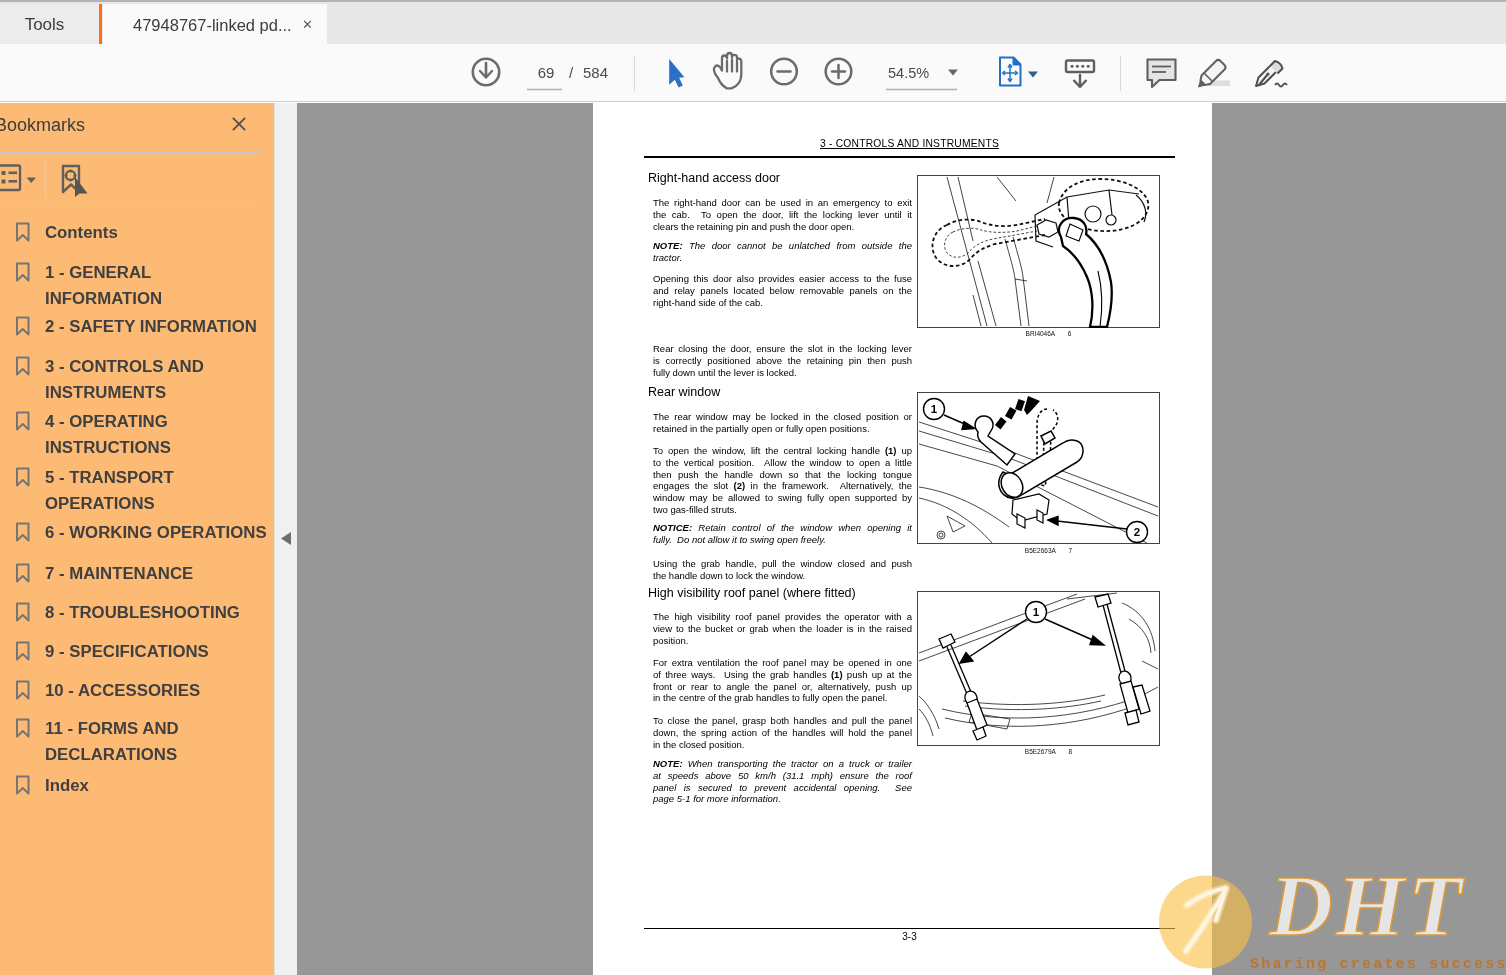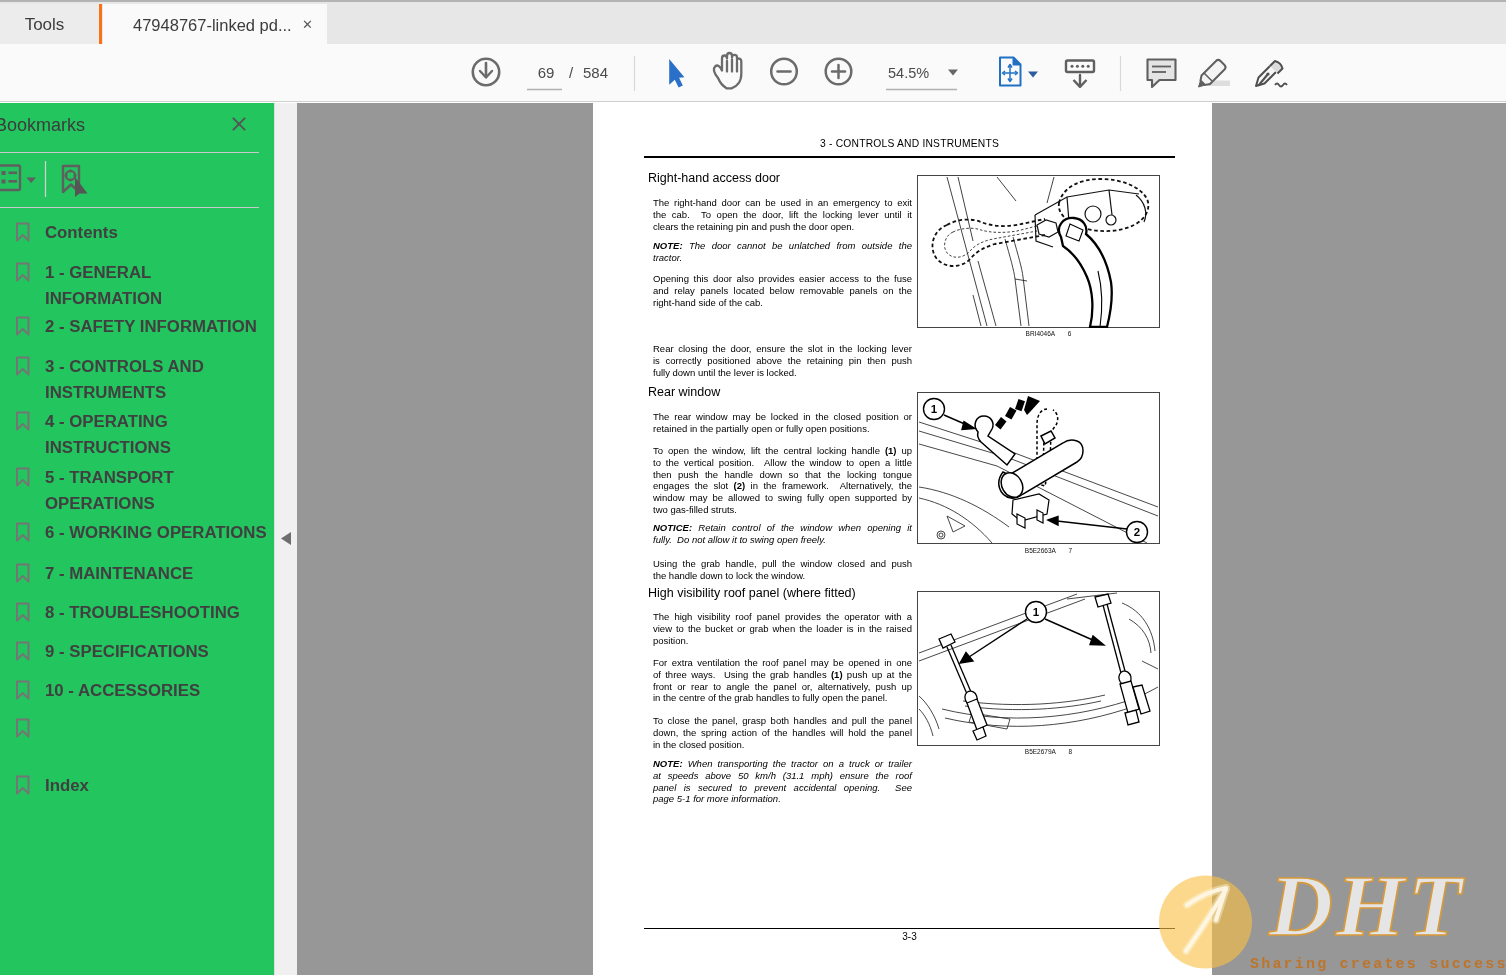--- a/index.html
+++ b/index.html
@@ -5,21 +5,21 @@
 * { margin:0; padding:0; box-sizing:border-box; }
 html,body { width:1506px; height:975px; overflow:hidden; font-family:"Liberation Sans", sans-serif; background:#fff; }
 #tabbar { position:absolute; left:0; top:0; width:1506px; height:44px; background:#e7e7e7; border-top:2px solid #b3b3b3; }
 #tab-tools { position:absolute; left:0; top:2px; width:102px; height:42px; background:#ececec; border-right:3px solid #f97316; color:#3c3c3c; font-size:17px; line-height:42px; text-align:center; padding-right:10px; }
 #tab-doc { position:absolute; left:103px; top:2px; width:224px; height:42px; background:#fafafa; color:#3c3c3c; font-size:16.5px; line-height:42px; }
 #tab-doc span.title { position:absolute; left:30px; top:0; }
 #tab-doc span.x { position:absolute; right:14px; top:0; color:#5a5a5a; font-size:13px; }
 #toolbar { position:absolute; left:0; top:44px; width:1506px; height:58px; background:#fafafa; border-bottom:1px solid #cfcfcf; }
 #main { position:absolute; left:0; top:103px; width:1506px; height:872px; background:#979797; }
 #page { position:absolute; left:593px; top:0; width:619px; height:872px; background:#ffffff; }
-#sidebar { position:absolute; left:0; top:0; width:274px; height:872px; background:#22c55e; }
+#sidebar { position:absolute; left:0; top:0; width:274px; height:872px; background:#fdba74; }
 #strip { position:absolute; left:274px; top:0; width:23px; height:872px; background:#f0f0f0; border-left:1px solid #dedede; }
 #bmhead { position:absolute; left:0; top:0; width:259px; height:50px; border-bottom:1px solid #c9c9c9; }
 #bmhead .t { position:absolute; left:-5px; top:12px; font-size:18px; color:#3c3c3c; }
 #bmtools { position:absolute; left:0; top:51px; width:259px; height:54px; border-bottom:1px solid #c9c9c9; }
 .bmitem { position:absolute; left:0; width:274px; }
 .bmitem svg { position:absolute; left:15px; top:2px; }
 .bmitem .txt { display:block; margin-left:45px; white-space:nowrap; font-size:16.8px; line-height:25.7px; color:#404040;font-weight:bold; }
 .pg { position:absolute; color:#000; }
 .col { width:259px; left:60px; font-size:9.5px; line-height:11.8px; }
 .jl { text-align:justify; text-align-last:justify; }
@@ -119,21 +119,21 @@
     <path d="M1276,28 l-11.5,11.5 l-8.5,2.5 l2.5,-8.5 l11.5,-11.5" fill="#f6f6f6"></path>
     <path d="M1270,22 l5,-5 c4,1 6.5,3.5 7.5,7.5 l-5,5" fill="#dcdcdc"></path>
     <circle cx="1268" cy="30" r="1.6" fill="#4f4f4f" stroke="none"></circle>
     <line x1="1258.5" y1="41.5" x2="1268" y2="30"></line>
   </g>
   <path d="M1275,41 q2,-3 4,0 q2,3 4,0 q2,-3 4,0" stroke="#4f4f4f" stroke-width="1.8" fill="none"></path>
 </svg>
 </div>
 <div id="main">
   <div id="page">
-    <div class="pg" style="top:34.8px; left:51px; width:531px; text-align:center; font-size:10.3px; letter-spacing:0.2px; white-space:nowrap;">3 - CONTROLS AND INSTRUMENTS</div>
+    <div class="pg" style="top:34.8px; left:51px; width:531px; text-align:center; font-size:10.3px; letter-spacing:0.2px; white-space:nowrap;text-decoration:underline;">3 - CONTROLS AND INSTRUMENTS</div>
     <div class="pg" style="top:53.2px; left:51px; width:531px; height:1.8px; background:#000;"></div>
     <h3 class="pg sec" style="top:68.4px; left:55px;">Right-hand access door</h3>
     <div class="pg col" style="top:94px;">
         <div class="jl">The right-hand door can be used in an emergency to exit</div>
         <div class="jl">the cab. &nbsp;To open the door, lift the locking lever until it</div>
         <div class="ll">clears the retaining pin and push the door open.</div>
       </div>
     <div class="pg col it" style="top:137px;">
         <div class="jl"><b>NOTE:</b> The door cannot be unlatched from outside the</div>
         <div class="ll">tractor.</div>
@@ -426,20 +426,21 @@
       <div class="bmitem" style="top:575px">
           <svg width="16" height="20" viewBox="0 0 16 20">
             <path d="M2,1.5 h11.5 v17 l-5.75,-5.4 l-5.75,5.4 z" stroke="#757575" stroke-width="2" fill="none" stroke-linejoin="round"></path>
           </svg>
           <span class="txt">10 - ACCESSORIES</span>
         </div>
       <div class="bmitem" style="top:613px">
           <svg width="16" height="20" viewBox="0 0 16 20">
             <path d="M2,1.5 h11.5 v17 l-5.75,-5.4 l-5.75,5.4 z" stroke="#757575" stroke-width="2" fill="none" stroke-linejoin="round"></path>
           </svg>
+          <span class="txt">11 - FORMS AND<br>DECLARATIONS</span>
         </div>
       <div class="bmitem" style="top:670px">
           <svg width="16" height="20" viewBox="0 0 16 20">
             <path d="M2,1.5 h11.5 v17 l-5.75,-5.4 l-5.75,5.4 z" stroke="#757575" stroke-width="2" fill="none" stroke-linejoin="round"></path>
           </svg>
           <span class="txt">Index</span>
         </div>
     </div>
   </div>
   <div id="strip">

